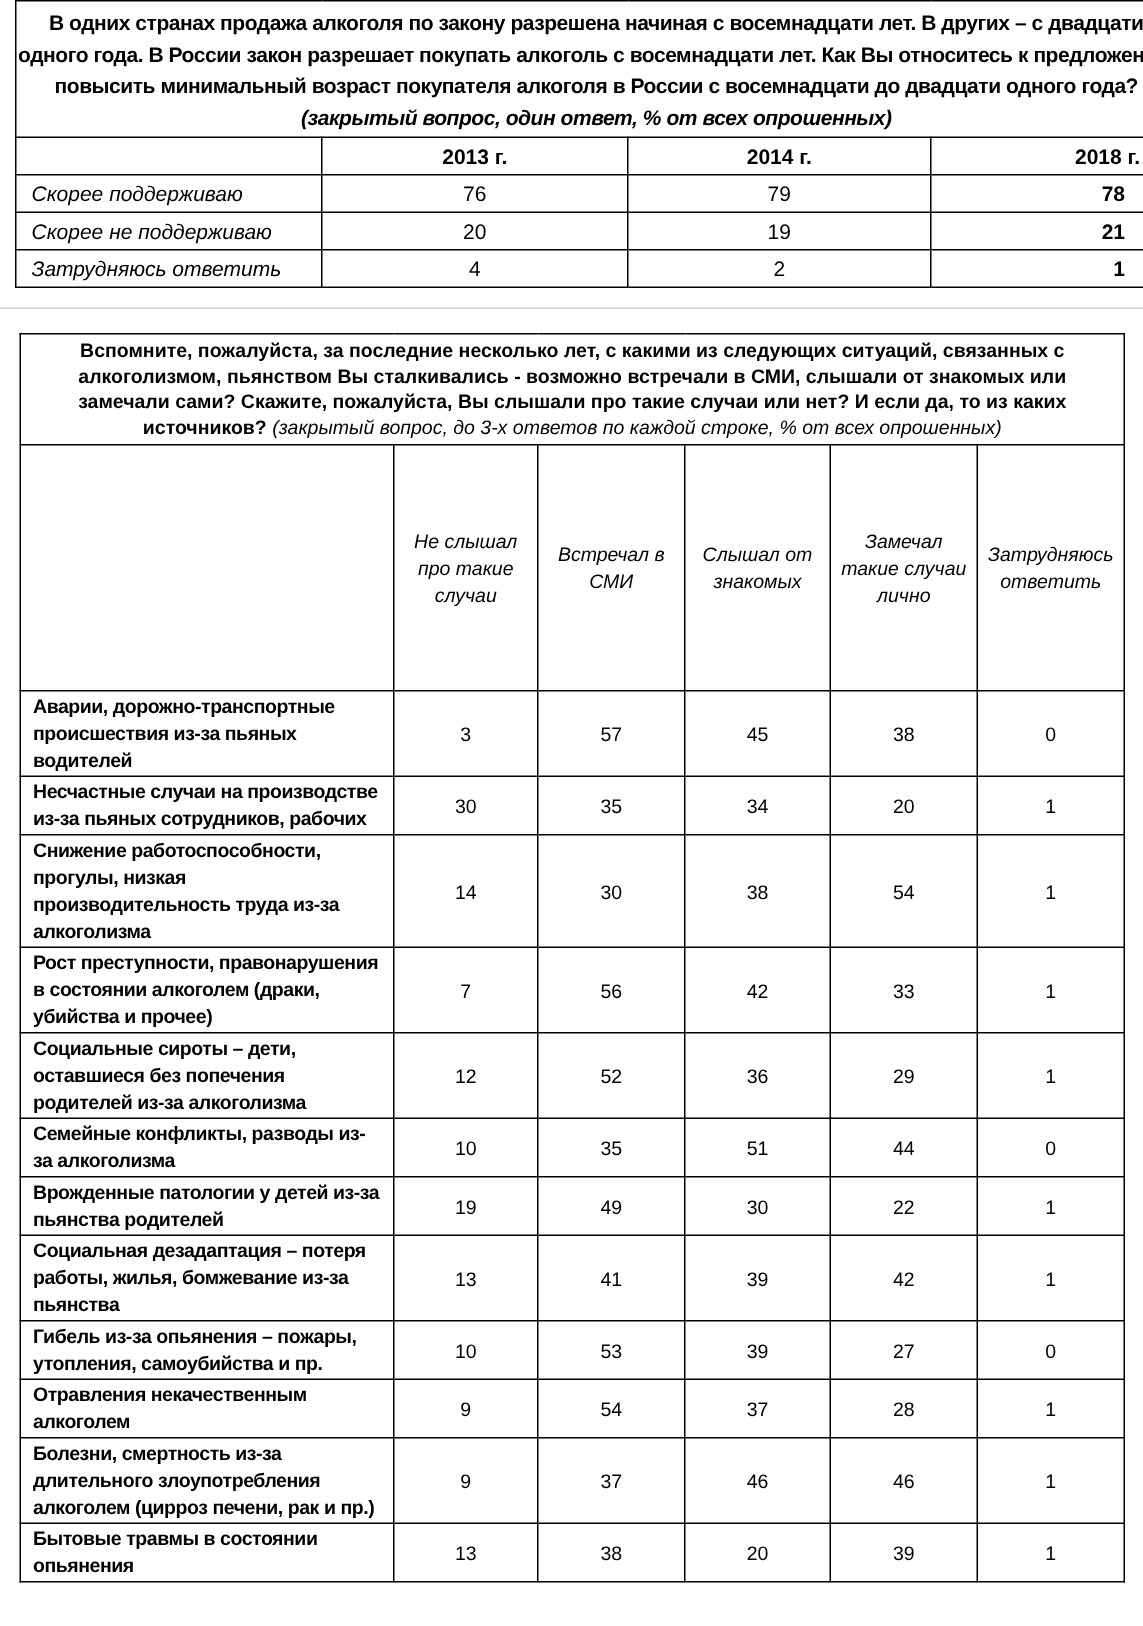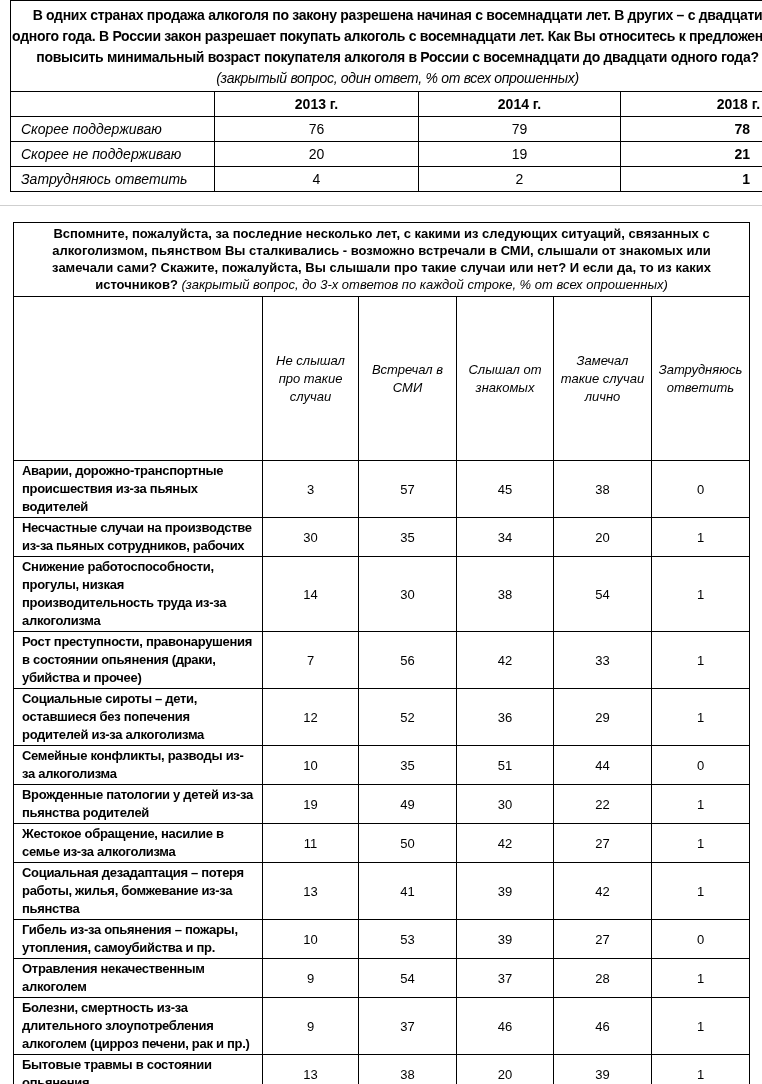--- a/index.html
+++ b/index.html
@@ -1,20 +1,20 @@
 <!DOCTYPE html>
 <html><head>
 <meta charset="utf-8">
 <style>
   html, body { margin:0; padding:0; background:#ffffff; }
   body { width:762px; height:1084px; overflow:hidden; position:relative; font-family:"Liberation Sans", sans-serif; color:#000; }
   .t1 { position:absolute; left:10px; top:0; width:780px; border-collapse:collapse; table-layout:fixed; }
   .t1 td { border:1px solid #000; font-size:14px; height:24px; padding:0 10px; }
   .t1 .q { text-align:center; font-weight:bold; font-size:14px; line-height:21px; padding:4px 6px 2px 0; height:auto; letter-spacing:-0.3px; }
-  .t1 .q i { font-weight:normal; }
+  .t1 .q i { font-weight:bold; }
   .t1 .yr { text-align:center; font-weight:bold; }
   .t1 .yr.last { text-align:right; padding-right:30px; }
   .t1 .lbl { font-style:italic; }
   .t1 .val { text-align:center; }
   .t1 .val.last { text-align:right; padding-right:40px; font-weight:bold; }
   .sep { position:absolute; left:0; top:205px; width:762px; height:1px; background:#cfcfcf; }
   .t2 { position:absolute; left:13px; top:222px; width:736px; border-collapse:collapse; table-layout:fixed; }
   .t2 td { border:1px solid #000; font-size:13px; }
   .t2 .q { text-align:center; font-weight:bold; line-height:17px; padding:2px 6px 3px; }
   .t2 .q i { font-weight:normal; }
@@ -104,21 +104,21 @@
   </tr>
   <tr>
     <td class="rl">Снижение работоспособности, прогулы, низкая производительность труда из-за алкоголизма</td>
     <td class="nv">14</td>
     <td class="nv">30</td>
     <td class="nv">38</td>
     <td class="nv">54</td>
     <td class="nv">1</td>
   </tr>
   <tr>
-    <td class="rl">Рост преступности, правонарушения в состоянии опьянения (драки, убийства и прочее)</td>
+    <td class="rl">Рост преступности, правонарушения в состоянии алкоголем (драки, убийства и прочее)</td>
     <td class="nv">7</td>
     <td class="nv">56</td>
     <td class="nv">42</td>
     <td class="nv">33</td>
     <td class="nv">1</td>
   </tr>
   <tr>
     <td class="rl">Социальные сироты – дети, оставшиеся без попечения родителей из-за алкоголизма</td>
     <td class="nv">12</td>
     <td class="nv">52</td>
@@ -133,28 +133,20 @@
     <td class="nv">51</td>
     <td class="nv">44</td>
     <td class="nv">0</td>
   </tr>
   <tr>
     <td class="rl">Врожденные патологии у детей из-за пьянства родителей</td>
     <td class="nv">19</td>
     <td class="nv">49</td>
     <td class="nv">30</td>
     <td class="nv">22</td>
-    <td class="nv">1</td>
-  </tr>
-  <tr>
-    <td class="rl">Жестокое обращение, насилие в семье из-за алкоголизма</td>
-    <td class="nv">11</td>
-    <td class="nv">50</td>
-    <td class="nv">42</td>
-    <td class="nv">27</td>
     <td class="nv">1</td>
   </tr>
   <tr>
     <td class="rl">Социальная дезадаптация – потеря работы, жилья, бомжевание из-за пьянства</td>
     <td class="nv">13</td>
     <td class="nv">41</td>
     <td class="nv">39</td>
     <td class="nv">42</td>
     <td class="nv">1</td>
   </tr>

